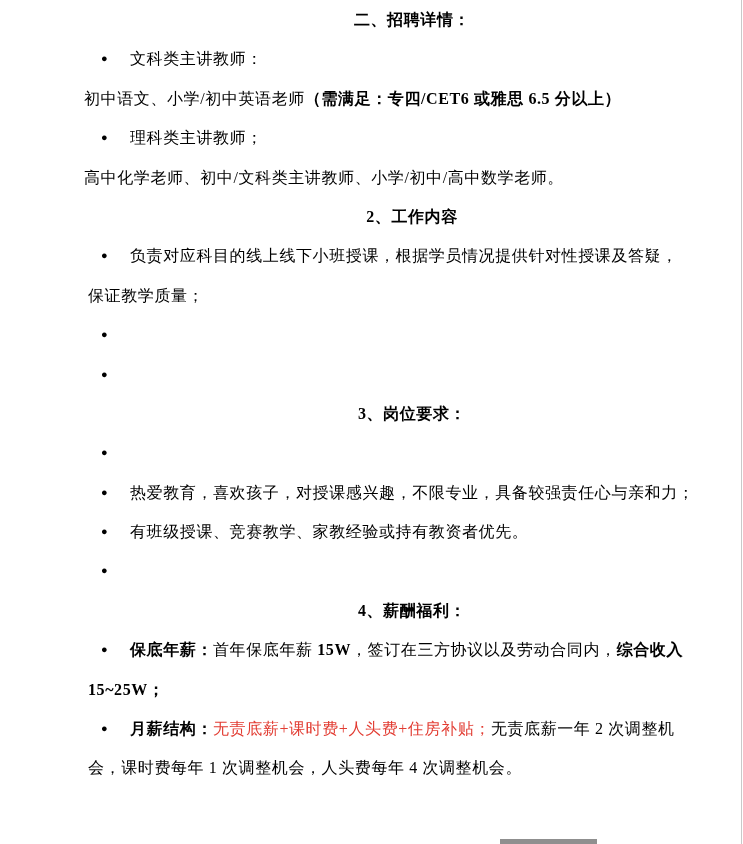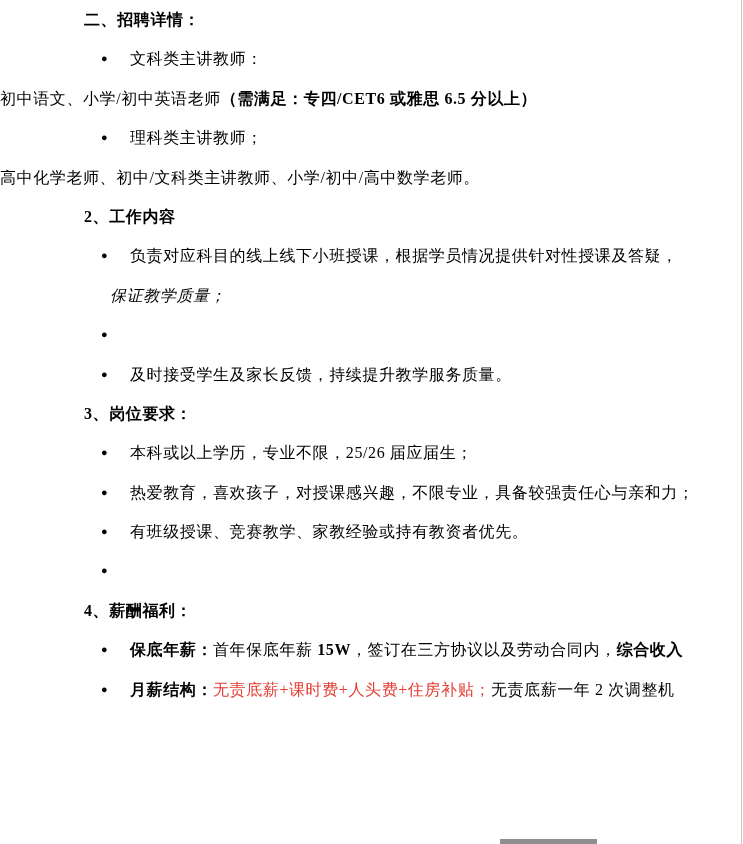--- a/index.html
+++ b/index.html
@@ -18,24 +18,24 @@
     color:#000;
   }
   .content{position:absolute;top:0;left:0;right:3px;}
   .line{
     height:39.4px;
     line-height:39.4px;
     font-size:16px;
     white-space:nowrap;
     letter-spacing:0.6px;
   }
-  .line.heading{padding-left:84px;font-weight:bold;}
-  .line.body{}
+  .line.heading{padding-left:84px;font-weight:bold;text-align:center;}
+  .line.body{padding-left:84px;}
   .line.bullet{padding-left:130px;position:relative;}
-  .line.cont{padding-left:110px;font-style:italic;}
+  .line.cont{padding-left:88px;}
   .marker{
     position:absolute;
     left:101px;top:0;
     font-size:11px;
     line-height:39.4px;
   }
   .seg-b{font-weight:bold;}
   .seg-red{color:var(--red);text-align:right;}
   .right-border{
     position:absolute;top:0;right:1px;width:1px;height:844px;
@@ -53,25 +53,27 @@
   <div class="content">
       <div class="line heading"><span class="seg-b">二、招聘详情：</span></div>
       <div class="line bullet"><span class="marker">●</span><span>文科类主讲教师：</span></div>
       <div class="line body"><span>初中语文、小学/初中英语老师</span><span class="seg-b">（需满足：专四/CET6 或雅思 6.5 分以上）</span></div>
       <div class="line bullet"><span class="marker">●</span><span>理科类主讲教师；</span></div>
       <div class="line body"><span>高中化学老师、初中/文科类主讲教师、小学/初中/高中数学老师。</span></div>
       <div class="line heading"><span class="seg-b">2、工作内容</span></div>
       <div class="line bullet"><span class="marker">●</span><span>负责对应科目的线上线下小班授课，根据学员情况提供针对性授课及答疑，</span></div>
       <div class="line cont"><span>保证教学质量；</span></div>
       <div class="line bullet"><span class="marker">●</span></div>
-      <div class="line bullet"><span class="marker">●</span><span>及时接受学生及家长反馈，持续提升教学服务质量。</span></div>
+      <div class="line bullet"><span class="marker">●</span></div>
       <div class="line heading"><span class="seg-b">3、岗位要求：</span></div>
-      <div class="line bullet"><span class="marker">●</span><span>本科或以上学历，专业不限，25/26 届应届生；</span></div>
+      <div class="line bullet"><span class="marker">●</span></div>
       <div class="line bullet"><span class="marker">●</span><span>热爱教育，喜欢孩子，对授课感兴趣，不限专业，具备较强责任心与亲和力；</span></div>
       <div class="line bullet"><span class="marker">●</span><span>有班级授课、竞赛教学、家教经验或持有教资者优先。</span></div>
       <div class="line bullet"><span class="marker">●</span></div>
       <div class="line heading"><span class="seg-b">4、薪酬福利：</span></div>
       <div class="line bullet"><span class="marker">●</span><span class="seg-b">保底年薪：</span><span>首年保底年薪 </span><span class="seg-b">15W</span><span>，签订在三方协议以及劳动合同内，</span><span class="seg-b">综合收入</span></div>
+      <div class="line cont"><span class="seg-b">15~25W；</span></div>
       <div class="line bullet"><span class="marker">●</span><span class="seg-b">月薪结构：</span><span class="seg-red">无责底薪+课时费+人头费+住房补贴；</span><span>无责底薪一年 2 次调整机</span></div>
+      <div class="line cont"><span>会，课时费每年 1 次调整机会，人头费每年 4 次调整机会。</span></div>
     </div>
   <div class="right-border"></div>
   <div class="bottom-bar"></div>
 </div>
 
 </body></html>

